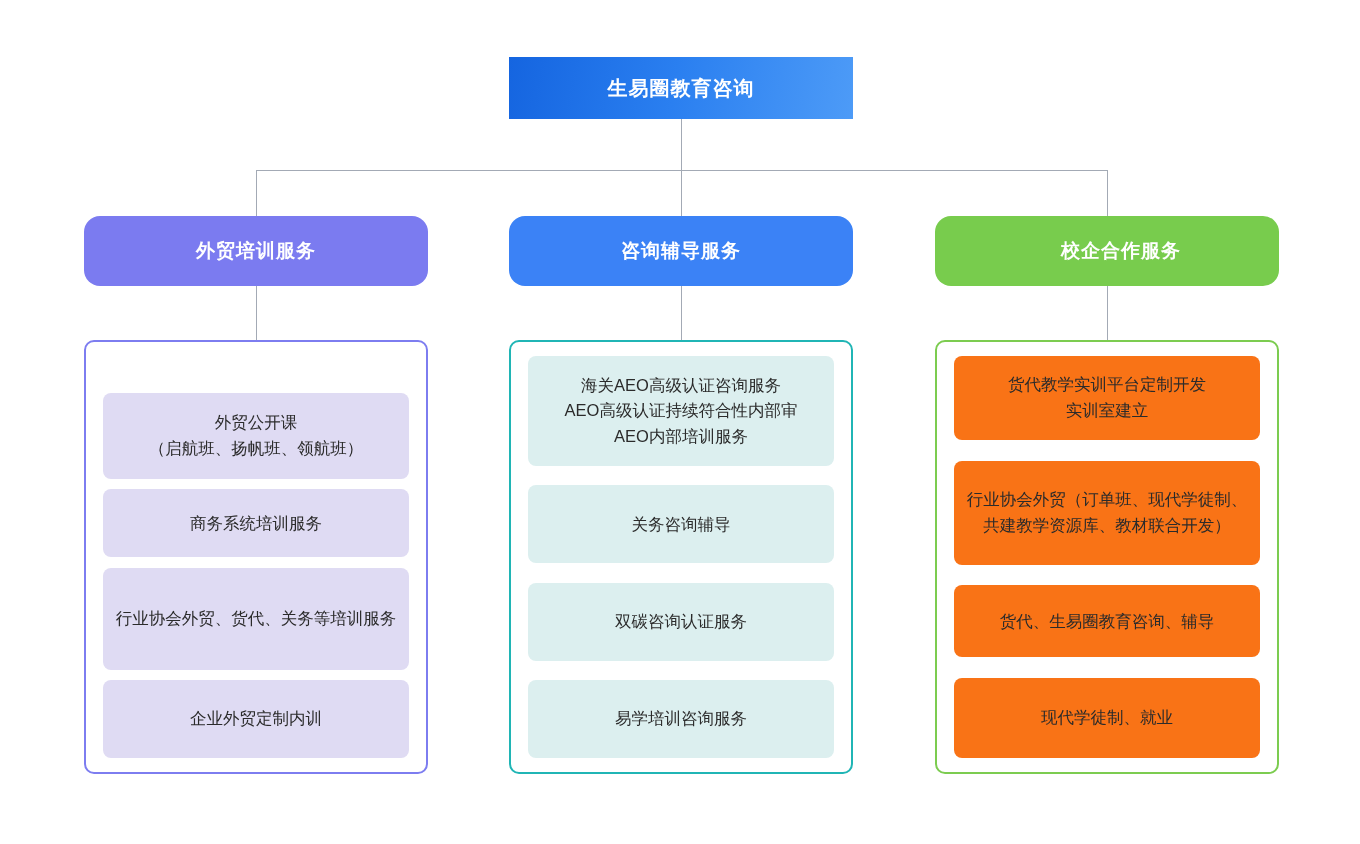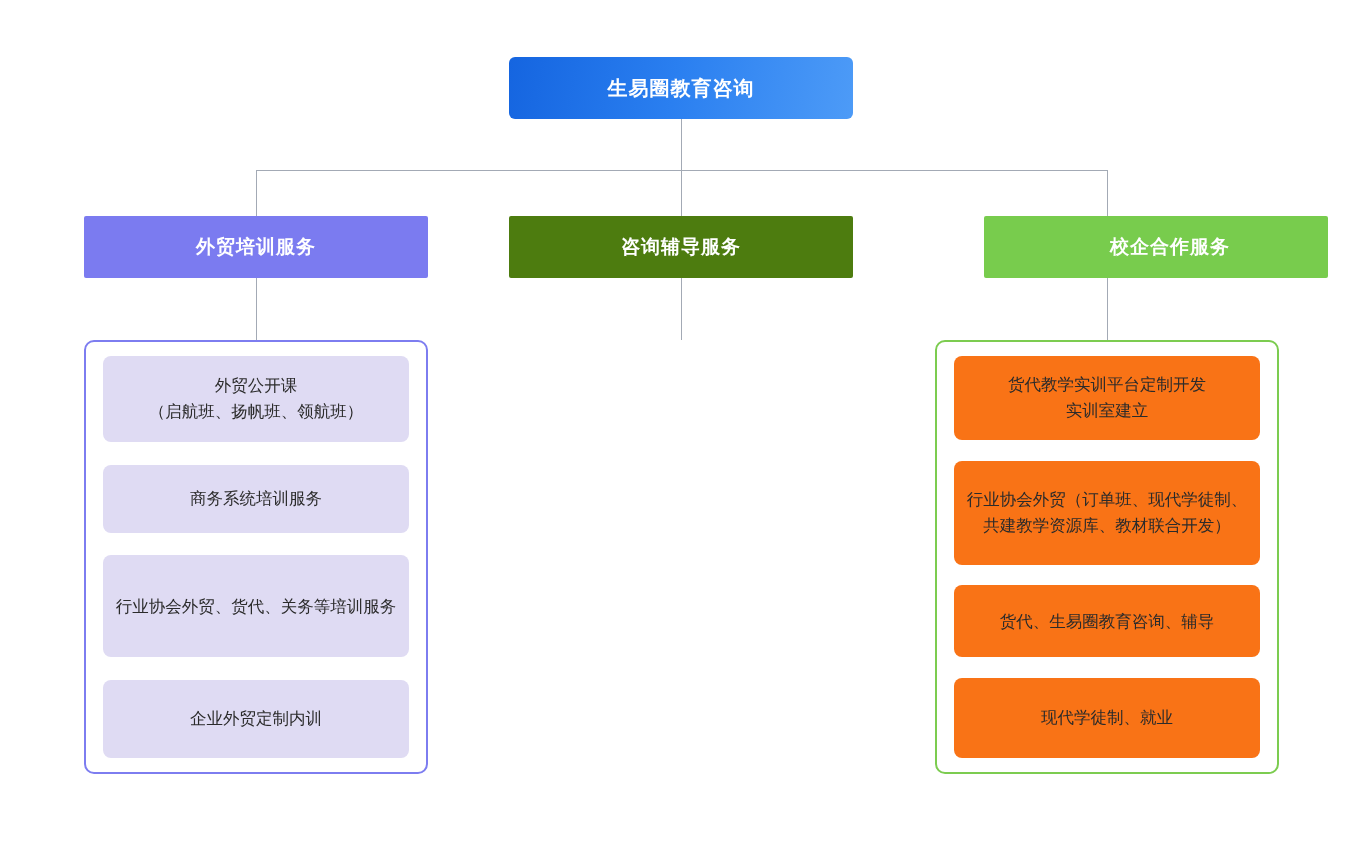--- a/index.html
+++ b/index.html
@@ -20,21 +20,21 @@
     height: 844px;
   }
 
   
   .root-node {
     position: absolute;
     left: 509px;
     top: 57px;
     width: 344px;
     height: 62px;
-    border-radius: 6px;
+    border-radius: 0;
     background: linear-gradient(100deg, #1565e0 0%, #2a7ff0 48%, #4d9bf7 100%);
     color: #ffffff;
     font-size: 20px;
     font-weight: bold;
     letter-spacing: 1px;
     display: flex;
     align-items: center;
     justify-content: center;
     box-sizing: border-box;
   }
@@ -45,34 +45,34 @@
     background: #a3aab5;
   }
   .line-v { width: 1px; }
   .line-h { height: 1px; }
 
   
   .col-header {
     position: absolute;
     top: 216px;
     width: 344px;
-    height: 62px;
-    border-radius: 2px;
+    height: 70px;
+    border-radius: 16px;
     color: #ffffff;
     font-size: 19px;
     font-weight: bold;
     letter-spacing: 1px;
     display: flex;
     align-items: center;
     justify-content: center;
     box-sizing: border-box;
   }
   .col-header.c0 { left: 84px;  background: #7b7bf0; }
-  .col-header.c1 { left: 509px; background: #4d7c0f; }
-  .col-header.c2 { left: 984px; background: #78cc4d; padding-left: 28px; }
+  .col-header.c1 { left: 509px; background: #3b82f6; }
+  .col-header.c2 { left: 935px; background: #78cc4d; padding-left: 28px; }
 
   
   .col-box {
     position: absolute;
     top: 340px;
     width: 344px;
     border-radius: 10px;
     background: #ffffff;
     box-sizing: border-box;
     padding: 14px 17px;
@@ -95,21 +95,21 @@
     justify-content: center;
     box-sizing: border-box;
     padding: 10px 12px;
     white-space: pre-line;
   }
   .col-box.c0 .item { background: #dfdbf3; }
   .col-box.c1 .item { background: #dcefef; }
   .col-box.c2 .item { background: #f97316; }
 
   
-  .col-box.c0 .item:nth-child(1) { height: 86px; }
+  .col-box.c0 .item:nth-child(1) { height: 86px; margin-top: 37px; }
   .col-box.c0 .item:nth-child(2) { height: 68px; }
   .col-box.c0 .item:nth-child(3) { height: 102px; }
   .col-box.c0 .item:nth-child(4) { height: 78px; }
 
   .col-box.c1 .item:nth-child(1) { height: 110px; }
   .col-box.c1 .item:nth-child(2) { height: 78px; }
   .col-box.c1 .item:nth-child(3) { height: 78px; }
   .col-box.c1 .item:nth-child(4) { height: 78px; }
 
   .col-box.c2 .item:nth-child(1) { height: 84px; }
@@ -151,20 +151,28 @@
   </div>
 
   <div class="col-box c0">
     <div class="item">外贸公开课
 （启航班、扬帆班、领航班）</div>
     <div class="item">商务系统培训服务</div>
     <div class="item">行业协会外贸、货代、关务等培训服务</div>
     <div class="item">企业外贸定制内训</div>
   </div>
 
+  <div class="col-box c1">
+    <div class="item">海关AEO高级认证咨询服务
+AEO高级认证持续符合性内部审
+AEO内部培训服务</div>
+    <div class="item">关务咨询辅导</div>
+    <div class="item">双碳咨询认证服务</div>
+    <div class="item">易学培训咨询服务</div>
+  </div>
 
   <div class="col-box c2">
     <div class="item">货代教学实训平台定制开发
 实训室建立</div>
     <div class="item">行业协会外贸（订单班、现代学徒制、共建教学资源库、教材联合开发）</div>
     <div class="item">货代、生易圈教育咨询、辅导</div>
     <div class="item">现代学徒制、就业</div>
   </div>
 
 </div>

